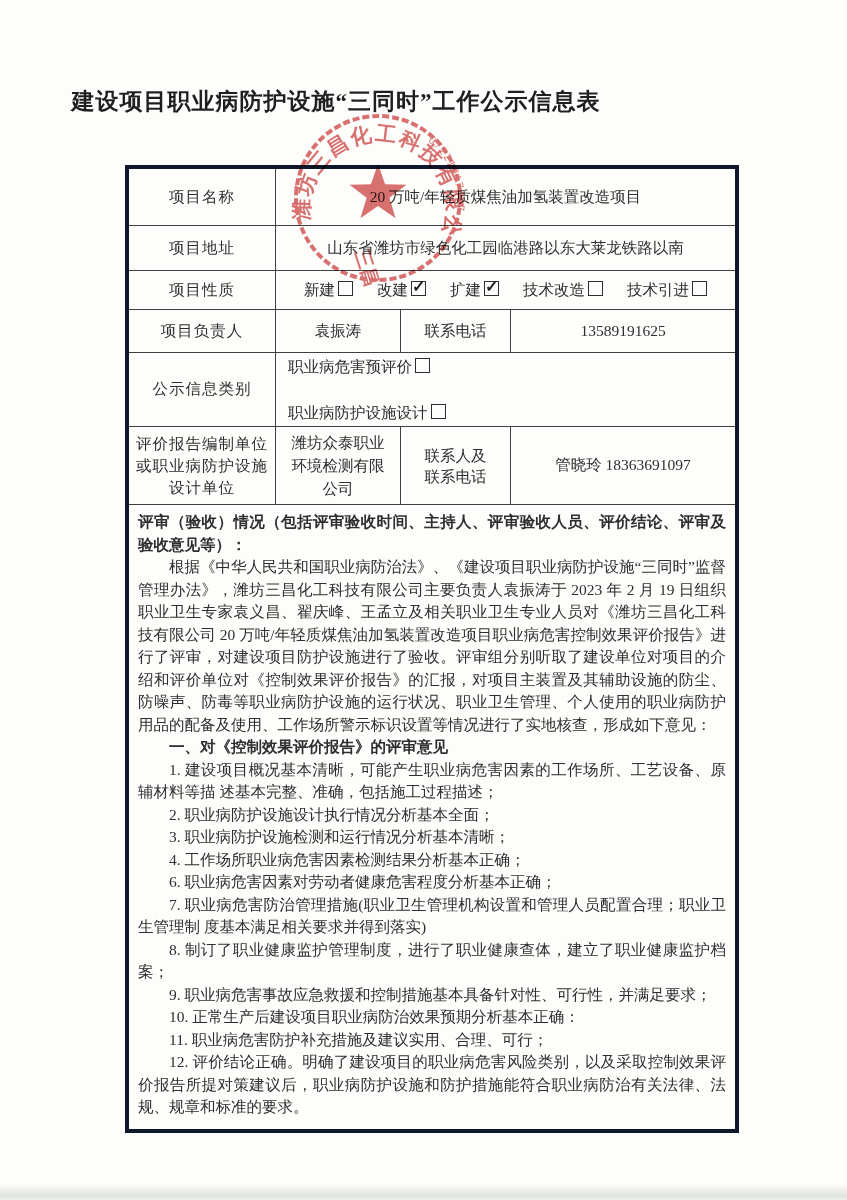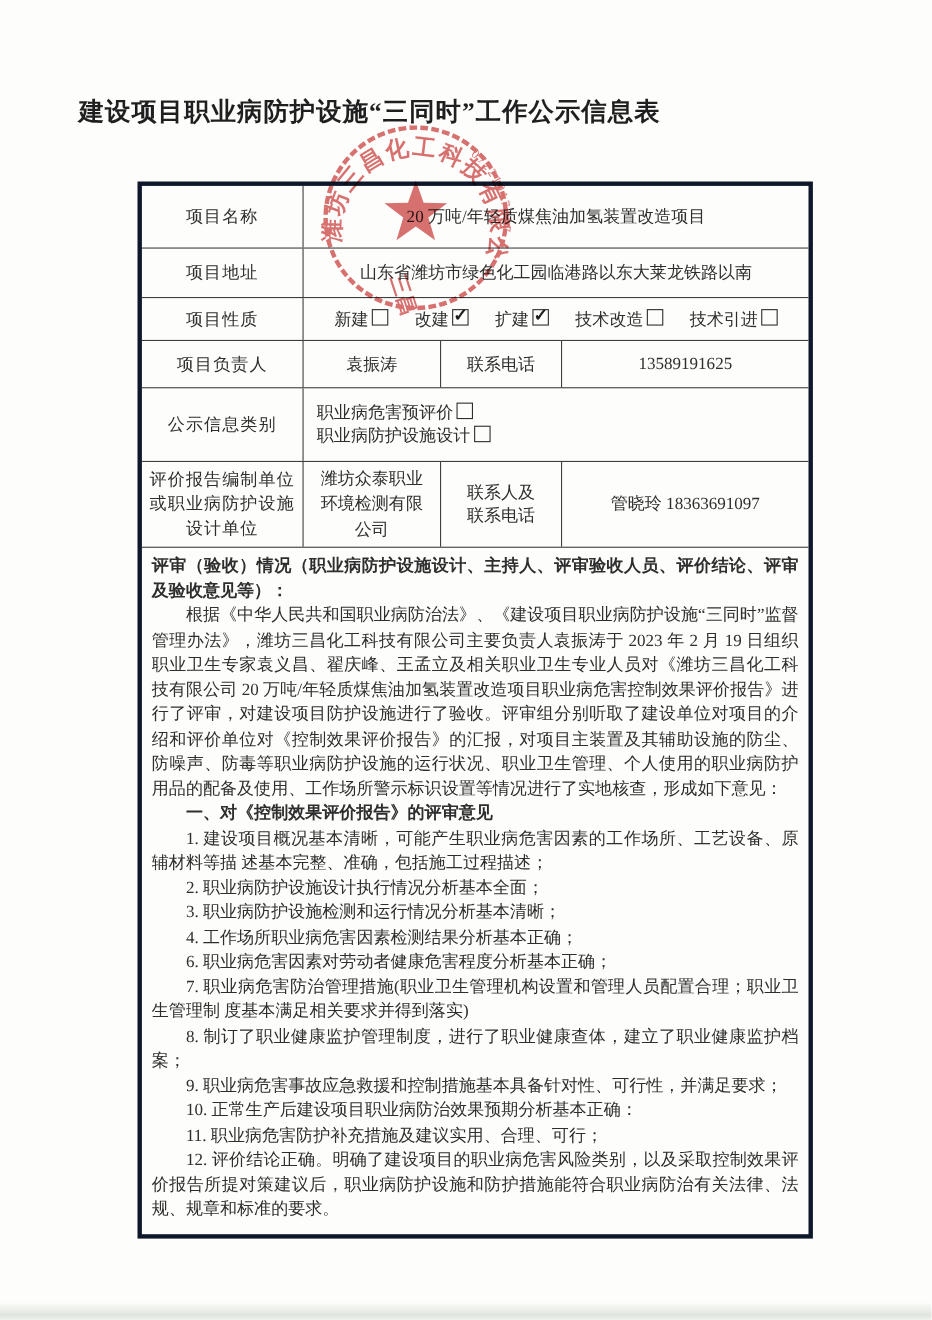--- a/index.html
+++ b/index.html
@@ -96,38 +96,38 @@
 
   <div class="t-row" style="min-height:42px">
     <div class="t-cell label-cell">项目负责人</div>
     <div class="t-cell">袁振涛</div>
     <div class="t-cell">联系电话</div>
     <div class="t-cell">13589191625</div>
   </div>
 
   <div class="t-row" style="min-height:66px">
     <div class="t-cell label-cell">公示信息类别</div>
-    <div class="t-cell span3 left-align" style="flex-direction:column;align-items:flex-start;justify-content:center;">
+    <div class="t-cell span3 left-align" style="flex-direction:column;align-items:flex-start;justify-content:flex-start;gap:24px;">
         <div class="pub-line"><span>职业病危害预评价</span><span class="cb"></span></div>
         <div class="pub-line"><span>职业病防护设施设计</span><span class="cb"></span></div>
       </div>
   </div>
 
   <div class="t-row" style="min-height:74px">
     <div class="t-cell label-cell tall-label">评价报告编制单位或职业病防护设施设计单位</div>
     <div class="t-cell unit-cell">潍坊众泰职业环境检测有限公司</div>
     <div class="t-cell">
       <span class="narrow-wrap">联系人及联系电话</span>
     </div>
     <div class="t-cell">管晓玲 18363691097</div>
   </div>
 
   <div class="t-row">
     <div class="t-cell span4 review-cell">
-      <p class="review-heading">评审（验收）情况（职业病防护设施设计、主持人、评审验收人员、评价结论、评审及验收意见等）：</p>
+      <p class="review-heading">评审（验收）情况（包括评审验收时间、主持人、评审验收人员、评价结论、评审及验收意见等）：</p>
       <div>
           <p class="review-p">根据《中华人民共和国职业病防治法》、《建设项目职业病防护设施“三同时”监督管理办法》，潍坊三昌化工科技有限公司主要负责人袁振涛于 2023 年 2 月 19 日组织职业卫生专家袁义昌、翟庆峰、王孟立及相关职业卫生专业人员对《潍坊三昌化工科技有限公司 20 万吨/年轻质煤焦油加氢装置改造项目职业病危害控制效果评价报告》进行了评审，对建设项目防护设施进行了验收。评审组分别听取了建设单位对项目的介绍和评价单位对《控制效果评价报告》的汇报，对项目主装置及其辅助设施的防尘、防噪声、防毒等职业病防护设施的运行状况、职业卫生管理、个人使用的职业病防护用品的配备及使用、工作场所警示标识设置等情况进行了实地核查，形成如下意见：</p>
         </div>
       <p class="review-sub">一、对《控制效果评价报告》的评审意见</p>
       <div>
           <p class="review-item">1. 建设项目概况基本清晰，可能产生职业病危害因素的工作场所、工艺设备、原辅材料等描 述基本完整、准确，包括施工过程描述；</p>
           <p class="review-item">2. 职业病防护设施设计执行情况分析基本全面；</p>
           <p class="review-item">3. 职业病防护设施检测和运行情况分析基本清晰；</p>
           <p class="review-item">4. 工作场所职业病危害因素检测结果分析基本正确；</p>
           <p class="review-item">6. 职业病危害因素对劳动者健康危害程度分析基本正确；</p>

